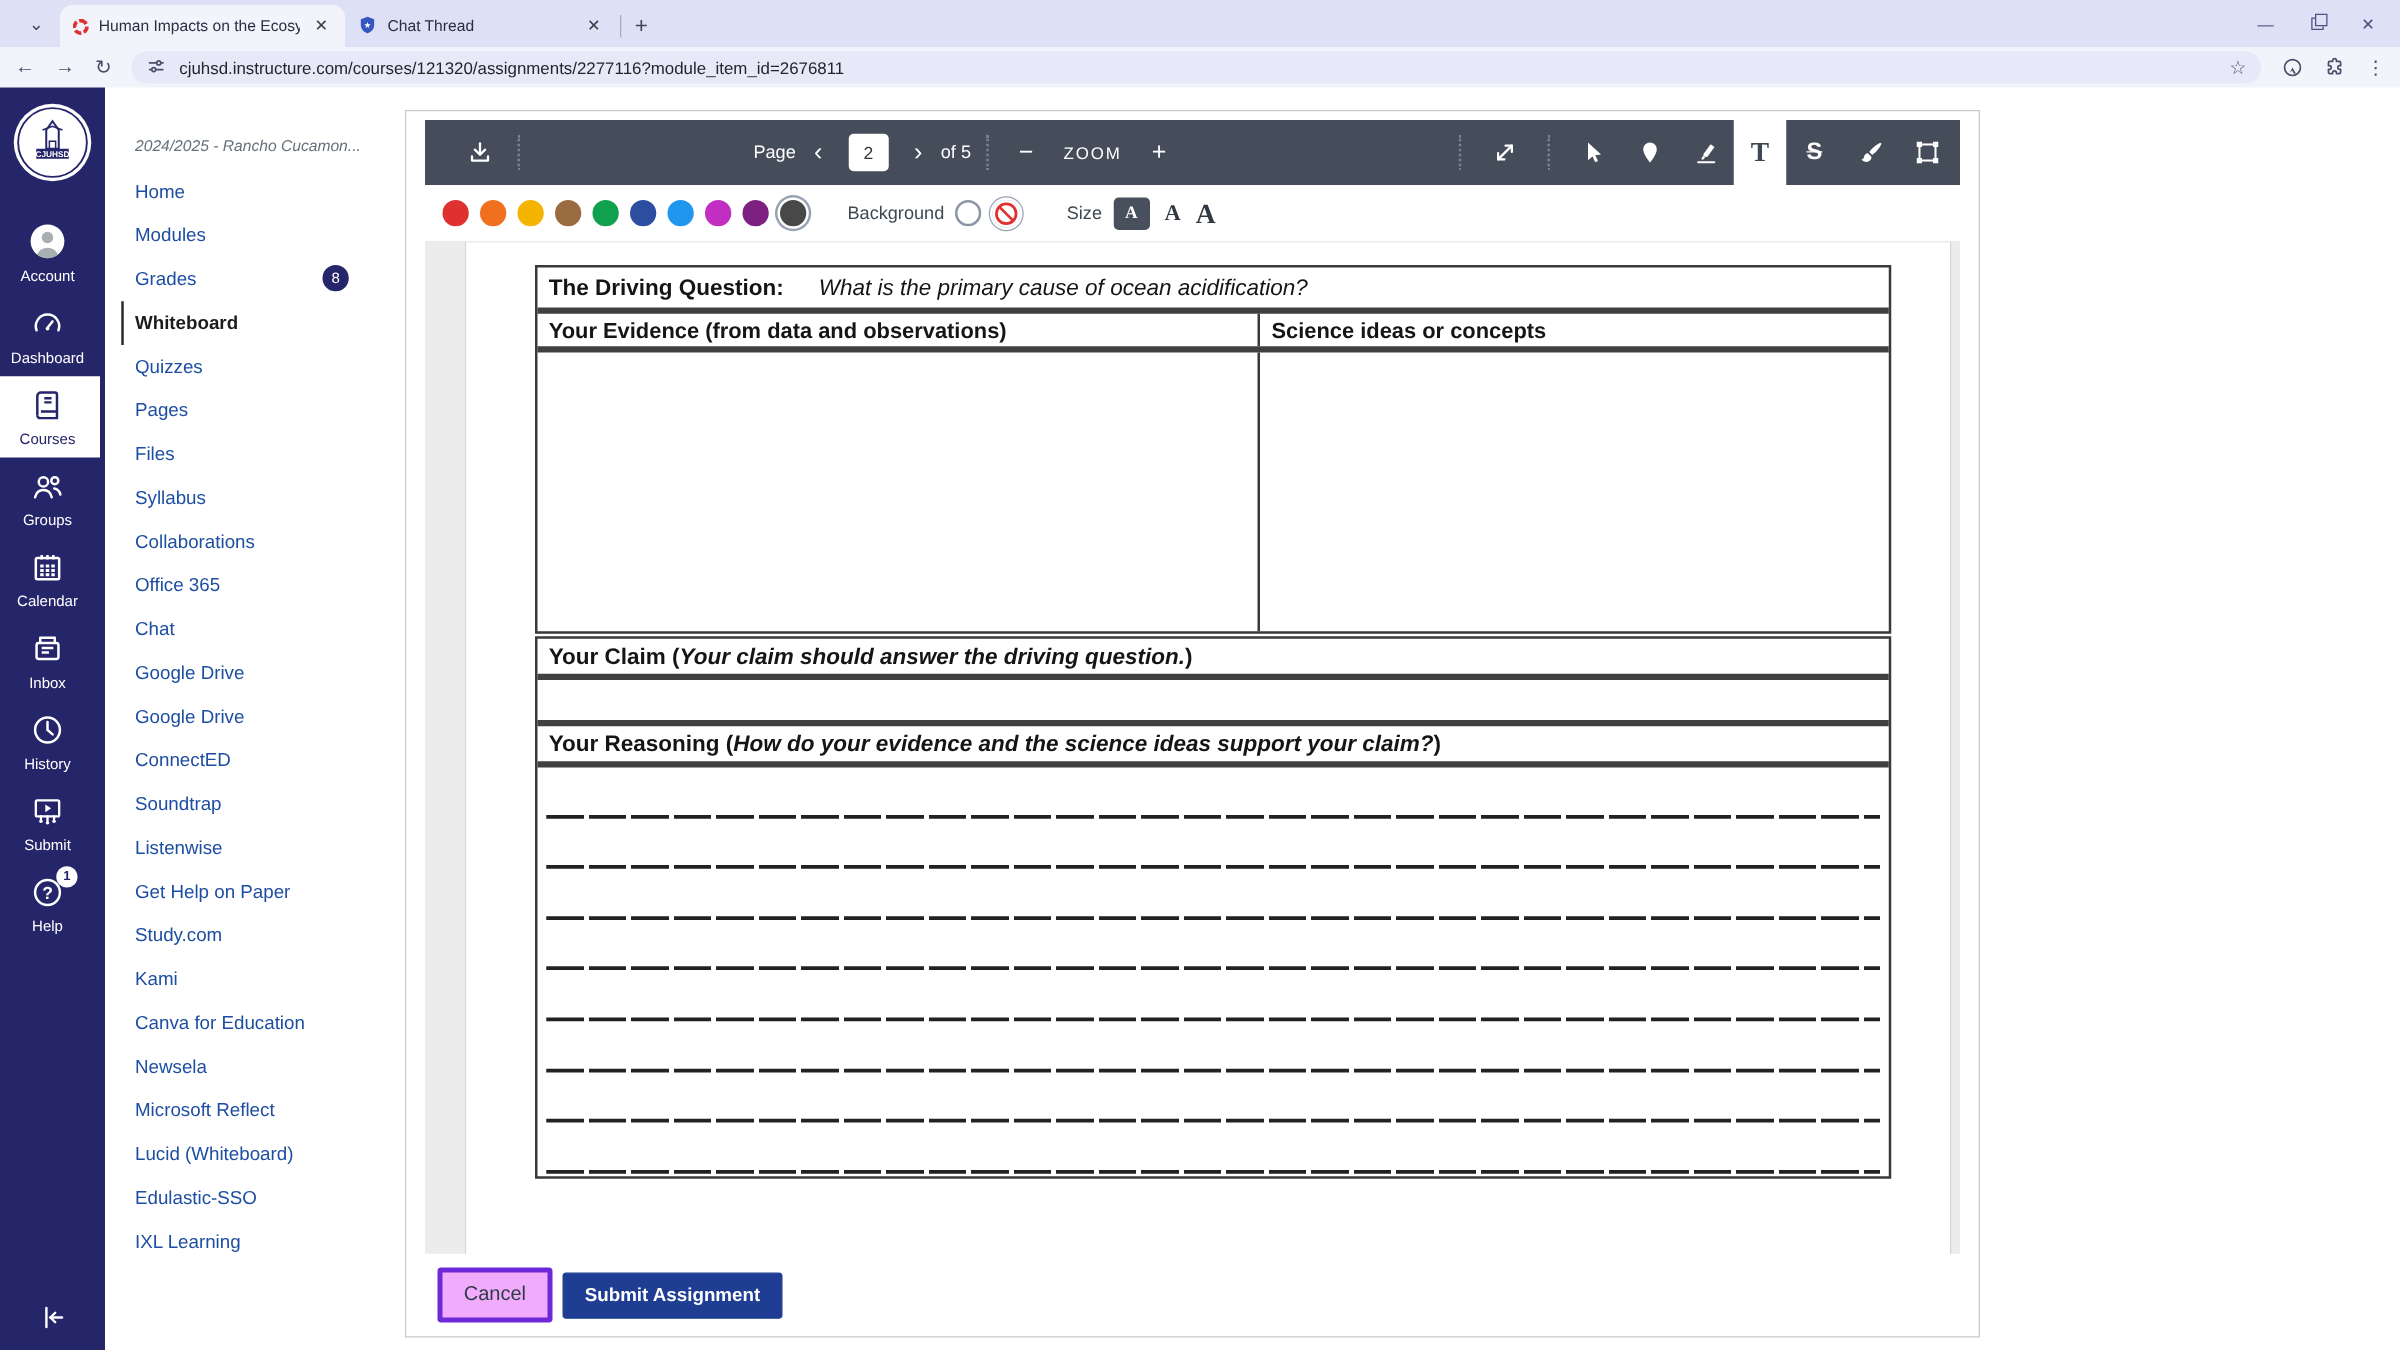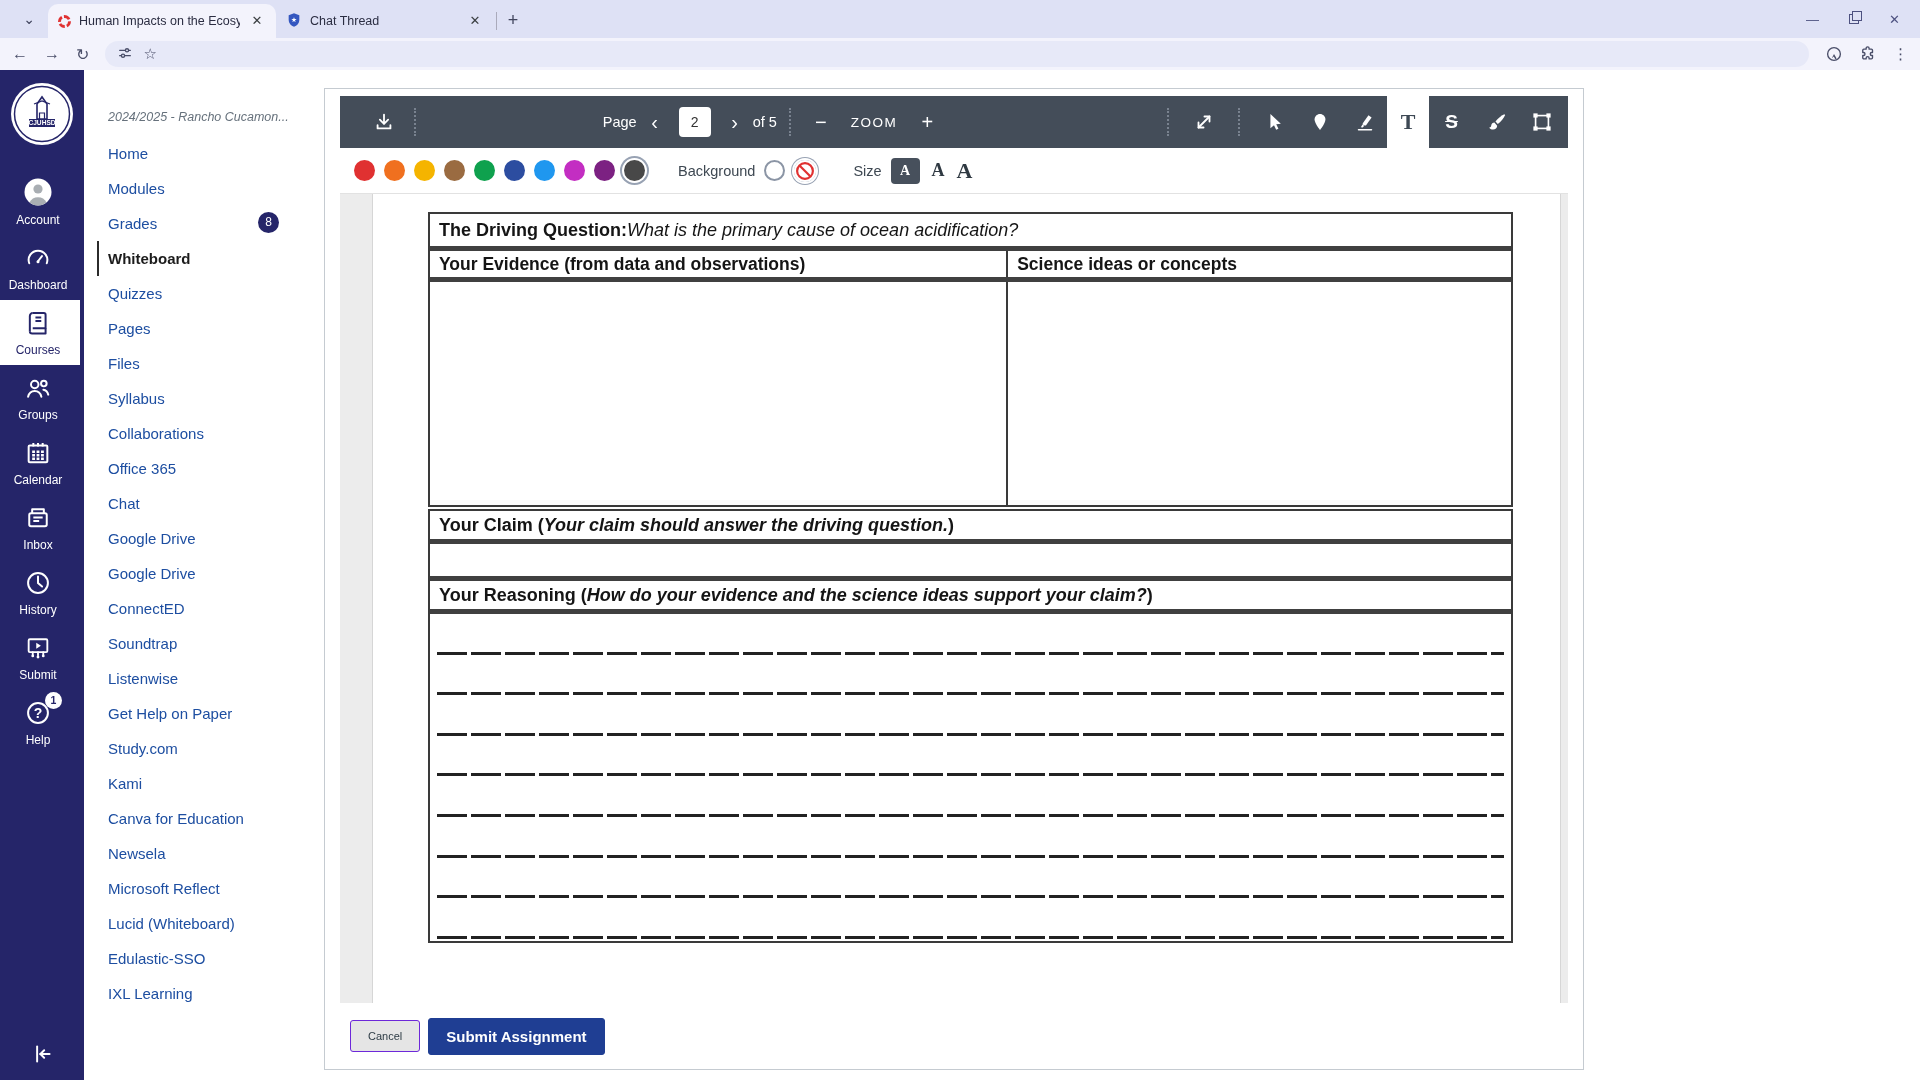--- a/index.html
+++ b/index.html
@@ -100,37 +100,37 @@
   .gutter-l { width:33px; border-right:1px solid #d6d6d6; }
   .gutter-r { width:8px; border-left:1px solid #d6d6d6; }
   .pdf-page { flex:1; background:#fff; padding:18px 47px 0 55px; color:#151515; }
 
   .tbl { border:2px solid #3a3a3a; }
   .tbl + .tbl { margin-top:2px; }
   .row { border-bottom:5px solid #404040; }
   .row:last-child { border-bottom:none; }
   .drive { height:37px; display:flex; align-items:center; padding:0 9px; }
   .drive-label { font-weight:bold; font-size:18px; }
-  .drive-q { font-style:italic; font-size:18px; }
+  .drive-q { font-style:italic; font-size:18px; margin-left:28px; }
   .heads { height:31px; display:flex; }
   .cell-h { font-weight:bold; font-size:17.5px; padding:3px 9px; }
   .c1 { width:53.3%; } .c2 { width:46.7%; border-left:2px solid #3a3a3a; }
   .boxes { height:223px; display:flex; }
   .claim-head, .reason-head { height:33px; display:flex; align-items:center; padding:12px 9px;
                               font-weight:bold; font-size:18px; }
   .hint { font-style:italic; }
   .claim-empty { height:37px; }
   .reason-body { height:327px; padding:0 7px; }
   .rline { height:40.6px; background-image:repeating-linear-gradient(90deg,#222 0 30px,rgba(0,0,0,0) 30px 34px);
            background-repeat:no-repeat; background-position:0 100%; background-size:100% 3px; }
 
   
   .card-footer { height:66px; display:flex; align-items:center; gap:8px; padding-left:10px; }
-  .btn-cancel { padding:9px 17px; background:#e5e5e5; border:1px solid #6d28d9; border-radius:3px;
-                font-size:11px; color:#2d3b45; }
+  .btn-cancel { padding:9px 17px; background:#f0abfc; border:4px solid #6d28d9; border-radius:3px;
+                font-size:16px; color:#2d3b45; }
   .btn-submit { padding:9px 17px; background:#1f3e93; border:1px solid #1f3e93; border-radius:3px;
                 font-size:15px; color:#fff; font-weight:bold; }
 </style>
 </head>
 <body>
 
 <div>
   <div class="tabstrip">
     <button class="tab-search">⌄</button>
 
@@ -167,20 +167,21 @@
     <button class="nav-btn">↻</button>
 
     <div class="addr-pill">
       <span>
         <svg width="16" height="16" viewBox="0 0 24 24" fill="none" stroke="#4a4e69" stroke-width="2" stroke-linecap="round">
             <path d="M4 8h8M18 8h2M4 16h2M12 16h8"></path>
             <circle cx="15" cy="8" r="2.4"></circle>
             <circle cx="9" cy="16" r="2.4"></circle>
           </svg>
       </span>
+      <span class="addr-url">cjuhsd.instructure.com/courses/121320/assignments/2277116?module_item_id=2676811</span>
       <button class="addr-star">☆</button>
     </div>
 
     <button class="chrome-icon">
       <svg width="18" height="18" viewBox="0 0 24 24" fill="none" stroke="#4a4e69" stroke-width="1.8">
           <circle cx="12" cy="12" r="8.5"></circle>
           <path d="M12 12l3.5 6-1.8.9-2-3.6-2.6 2.2z" fill="#4a4e69" stroke="none"></path>
         </svg>
     </button>
     <button class="chrome-icon">

